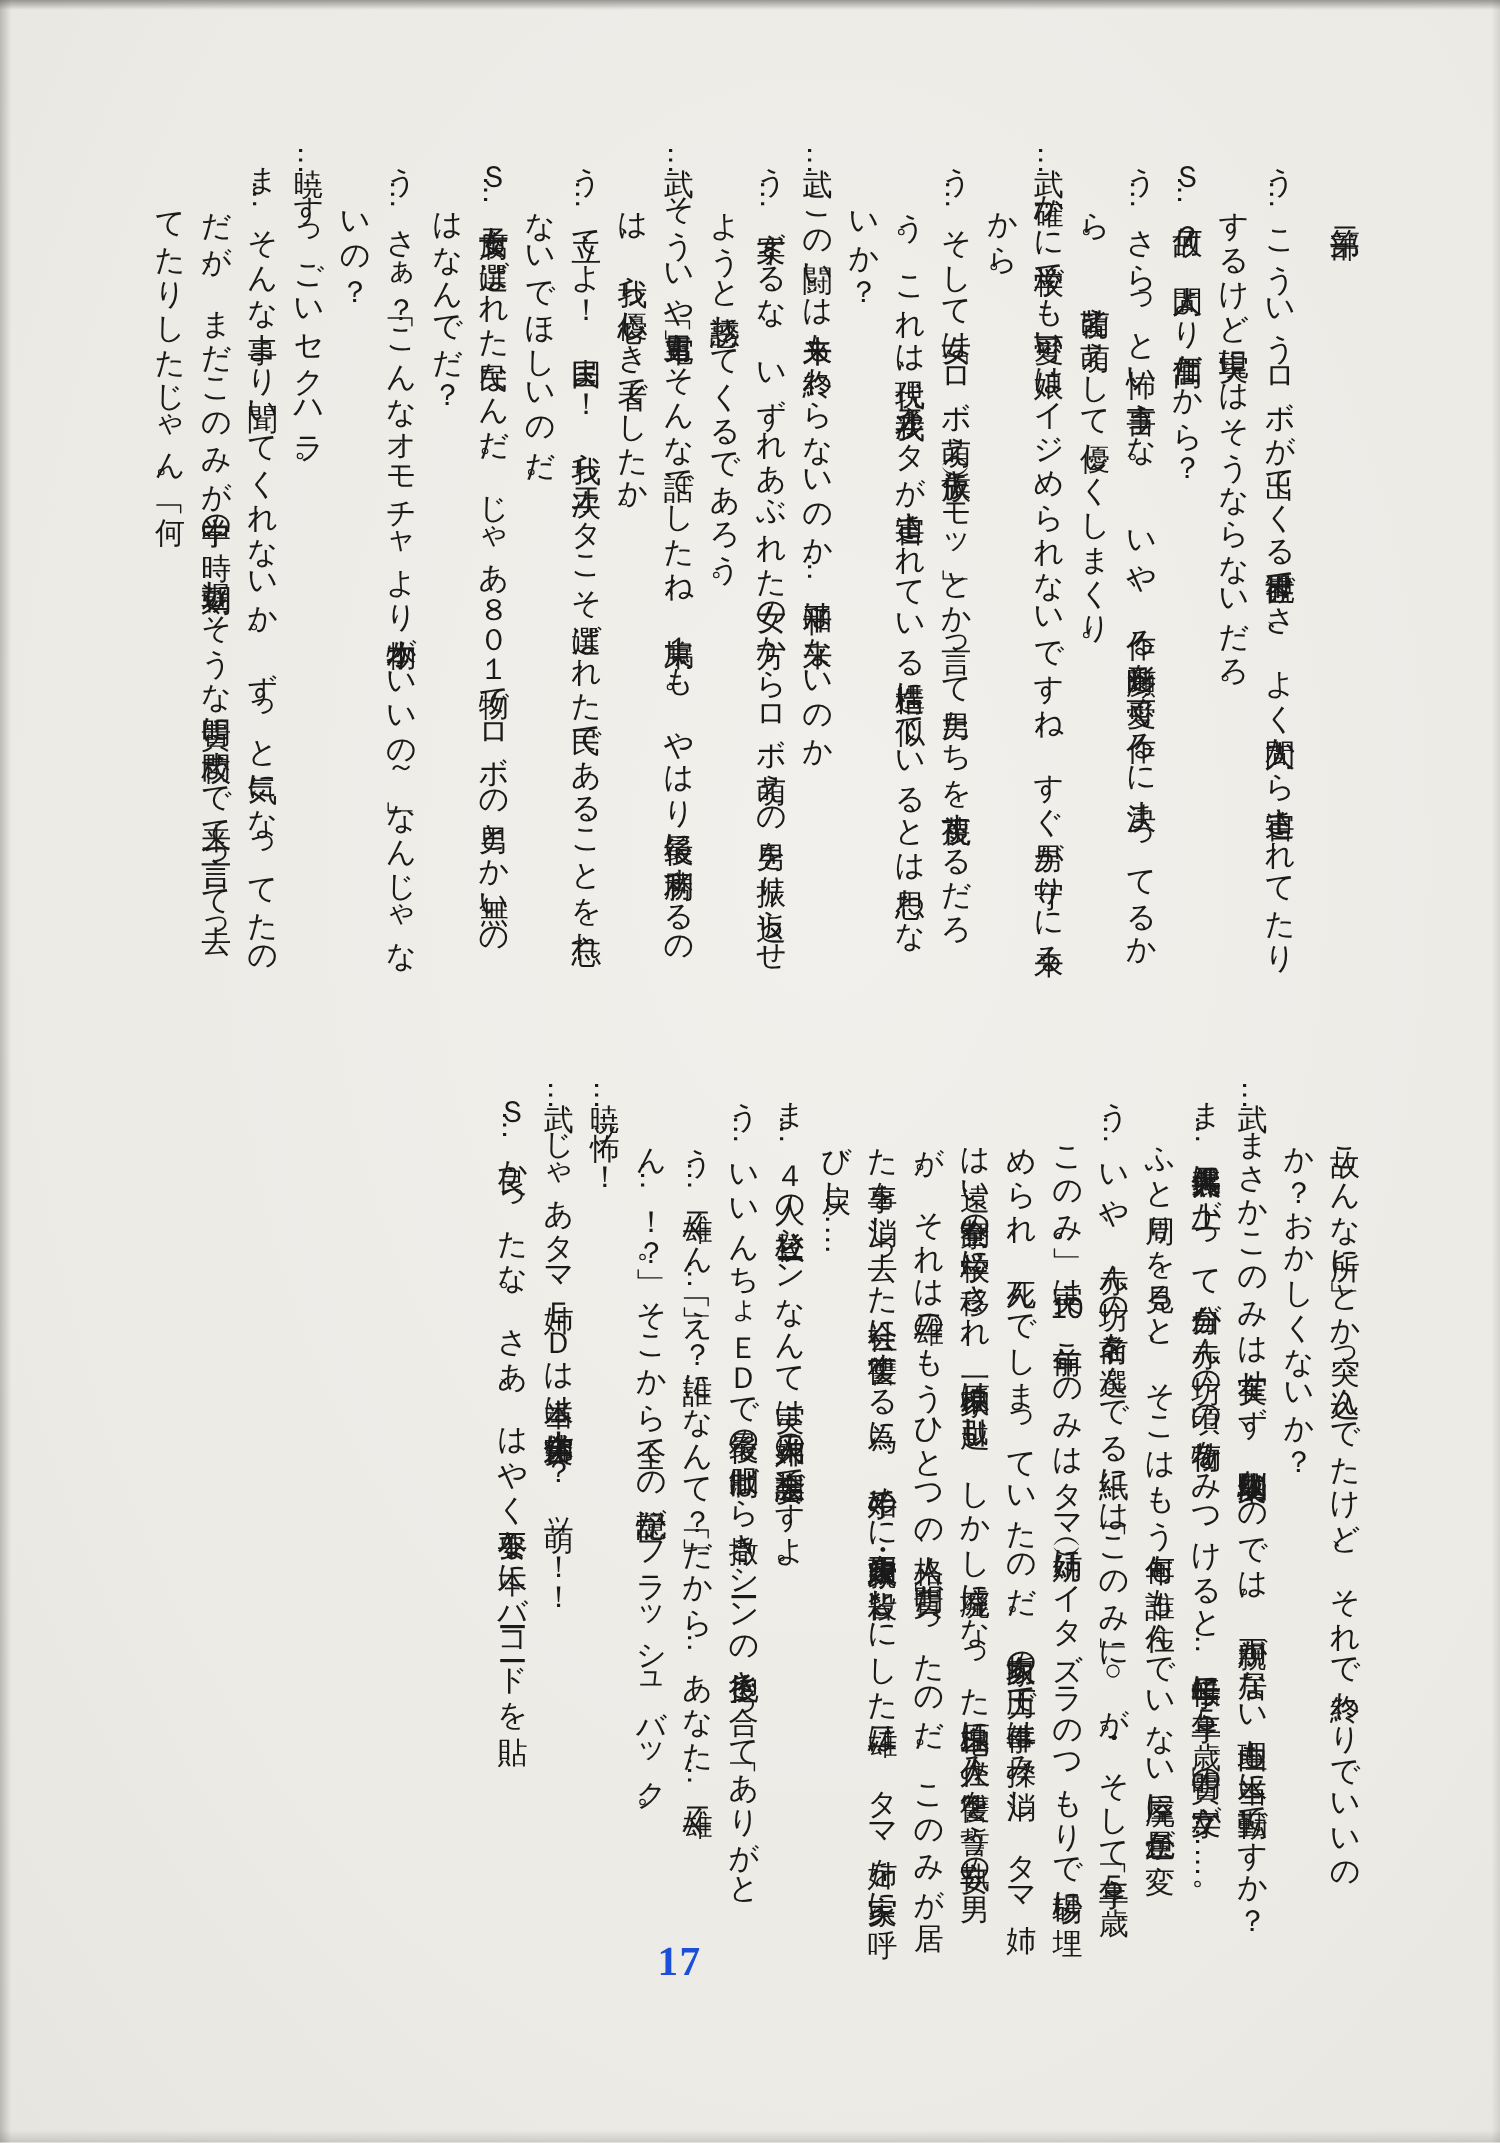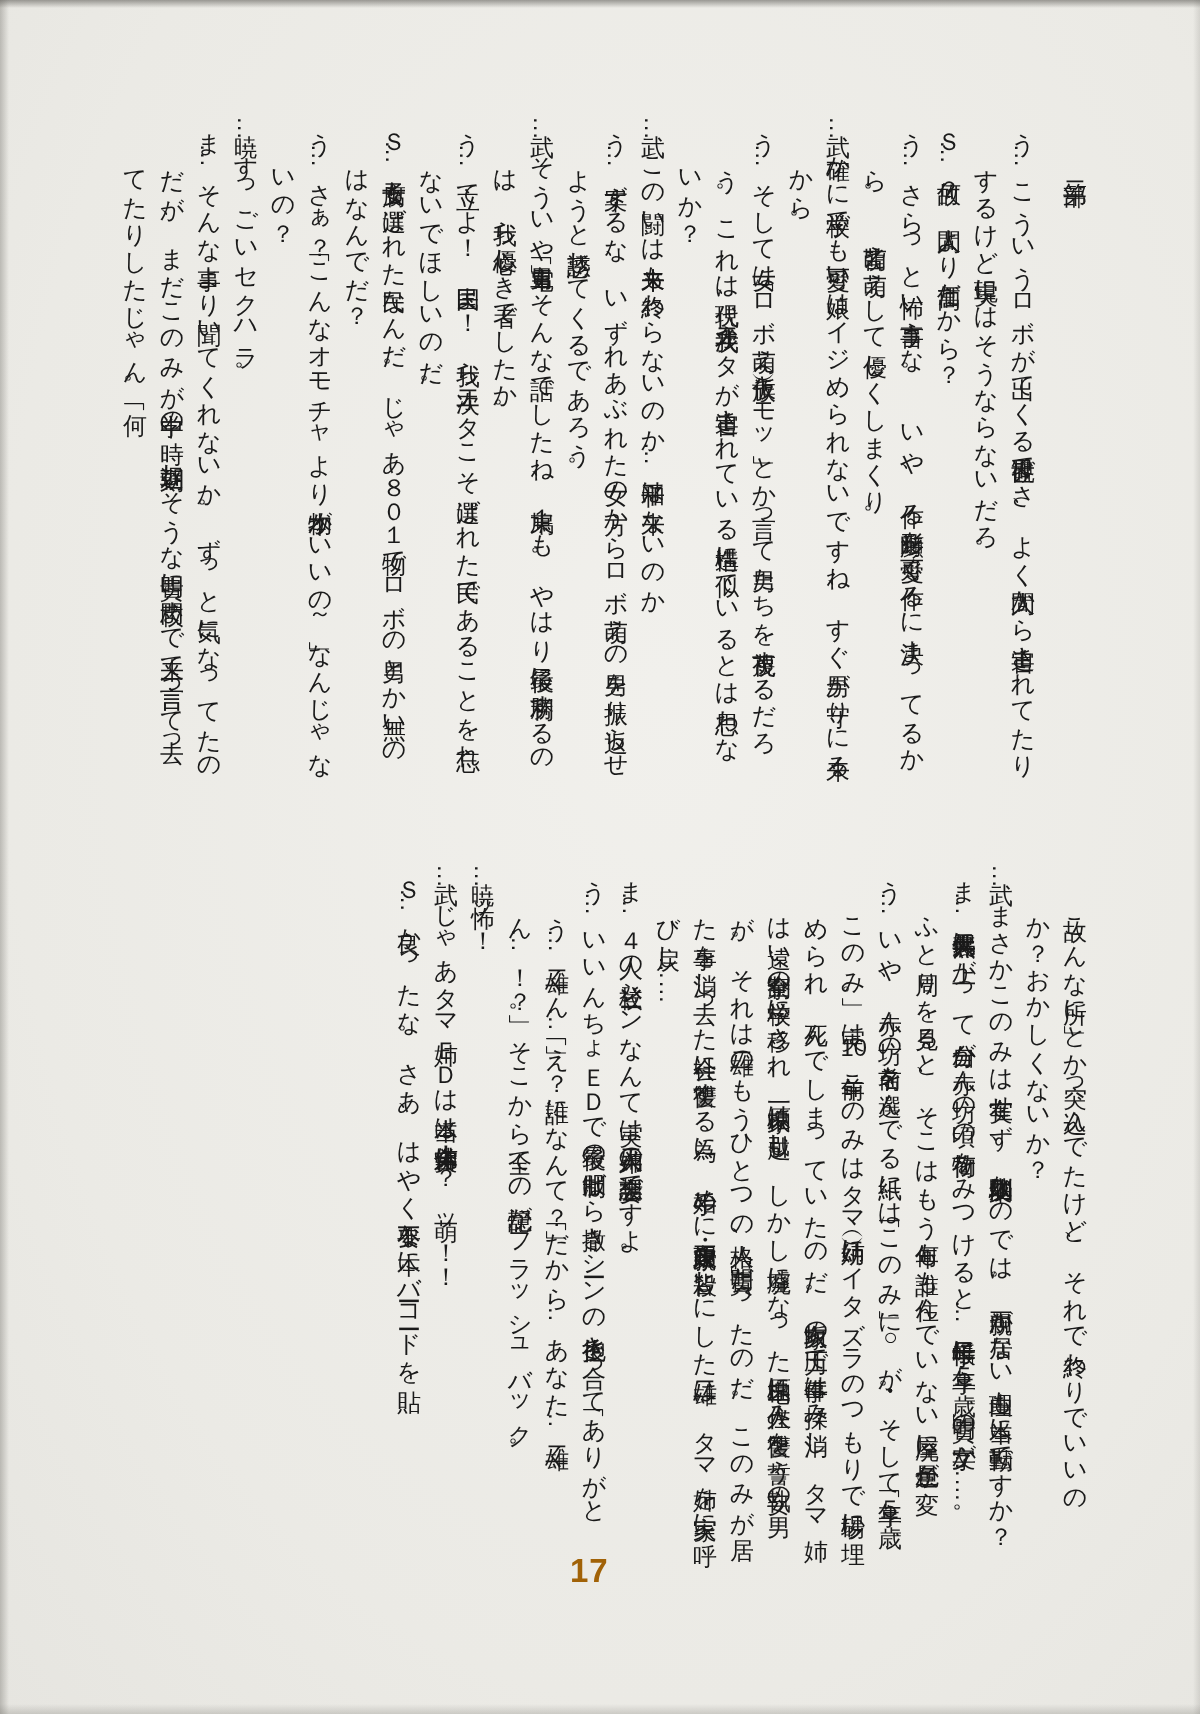--- a/index.html
+++ b/index.html
@@ -33,22 +33,22 @@
   p.heading{padding-top:48px;margin-block-end:15px;}
   p.speech{padding-top:37px;text-indent:-37px;}
   p.cont{padding-top:37px;text-indent:0;}
   .tcy{text-combine-upright:all;}
 
   #top-block{top:116px;right:106px;height:655px;}
   #bottom-block{top:864px;right:106px;height:672px;}
 
   .page-number{
     position:absolute;left:526px;top:1552px;
-    font-family:Liberation Sans, sans-serif;
-    font-size:33px;font-weight:700;color:#a16207;letter-spacing:1px;margin-left:44px;
+    font-family:Liberation Serif, serif;
+    font-size:33px;font-weight:700;color:#1d4ed8;letter-spacing:1px;
   }
 </style>
 </head>
 <body>
 
 <div class="scan-edge edge-top"></div>
 <div class="scan-edge edge-left"></div>
 <div class="scan-edge edge-bottom"></div>
 <div class="scan-edge edge-right"></div>
 

